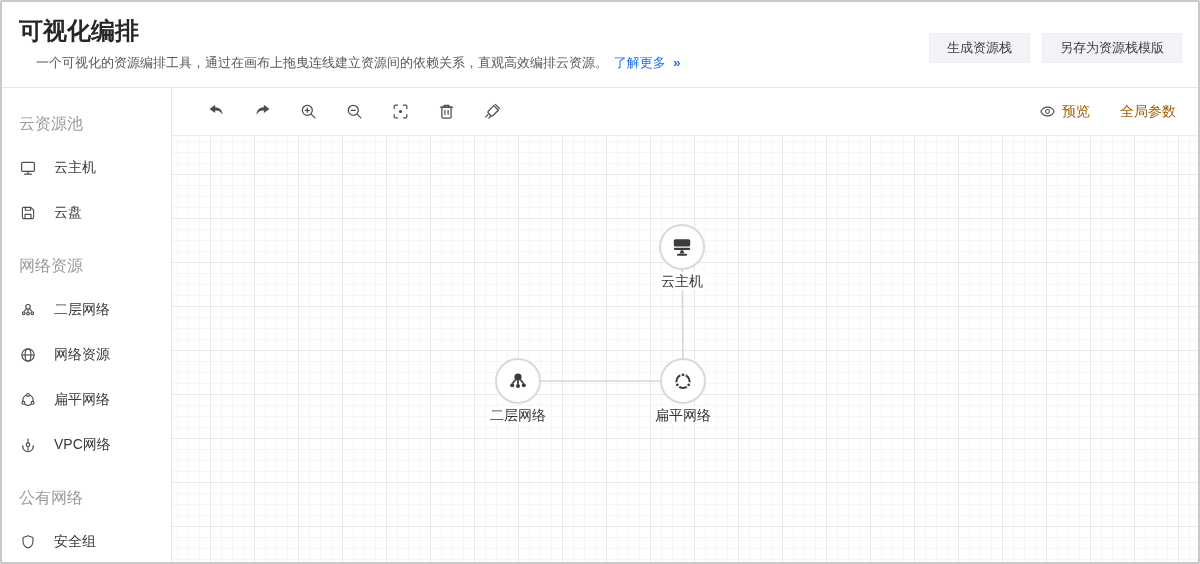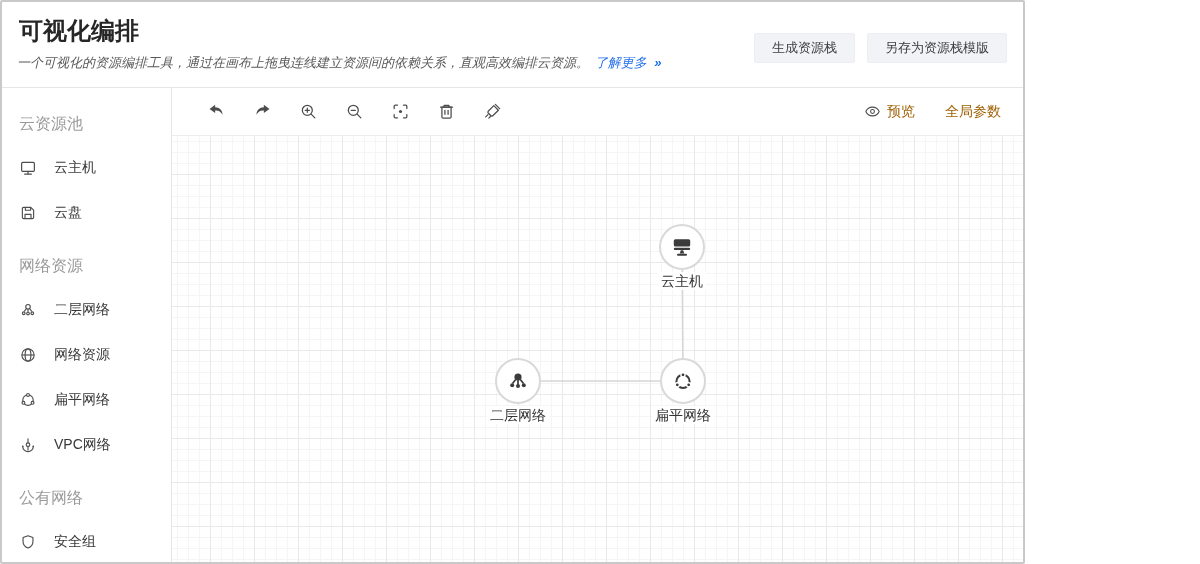--- a/index.html
+++ b/index.html
@@ -1,23 +1,23 @@
 <!DOCTYPE html>
 <html lang="zh"><head>
 <meta charset="utf-8">
 <style>
   html,body{margin:0;padding:0;}
   body{width:1200px;height:564px;font-family:"Liberation Sans",sans-serif;background:#fff;}
-  .frame{box-sizing:border-box;width:1025px;height:564px;border:2px solid #c9c9c9;border-radius:2px;
+  .frame{box-sizing:border-box;width:1200px;height:564px;border:2px solid #c9c9c9;border-radius:2px;
          display:flex;flex-direction:column;overflow:hidden;background:#fff;}
 
   
   .header{flex:0 0 85px;height:85px;position:relative;border-bottom:1px solid #e6e6e6;background:#fff;}
   .header h1{margin:13px 0 0 17px;font-size:24px;font-weight:600;color:#262626;}
-  .desc{margin:7px 0 0 15px;font-size:13px;color:#595959;font-style:italic;}
+  .desc{margin:7px 0 0 34px;font-size:13px;color:#595959;}
   .learn-more{text-decoration:none;margin-left:2px;cursor:pointer;}
   .learn-more .arrows{margin-left:4px;font-weight:bold;letter-spacing:-1px;}
   .header-actions{position:absolute;right:16px;top:31px;display:flex;gap:12px;}
   .hdr-btn{height:30px;padding:0 17px;background:#f1f3f6;border:1px solid #eceef2;border-radius:2px;
            font-size:13px;color:#3d3d3d;font-family:inherit;cursor:pointer;white-space:nowrap;}
 
   
   .main{flex:1;display:flex;min-height:0;}
   .sidebar{flex:0 0 170px;width:170px;box-sizing:border-box;border-right:1px solid #e6e6e6;
            padding:27px 0 0 17px;background:#fff;overflow:hidden;}

